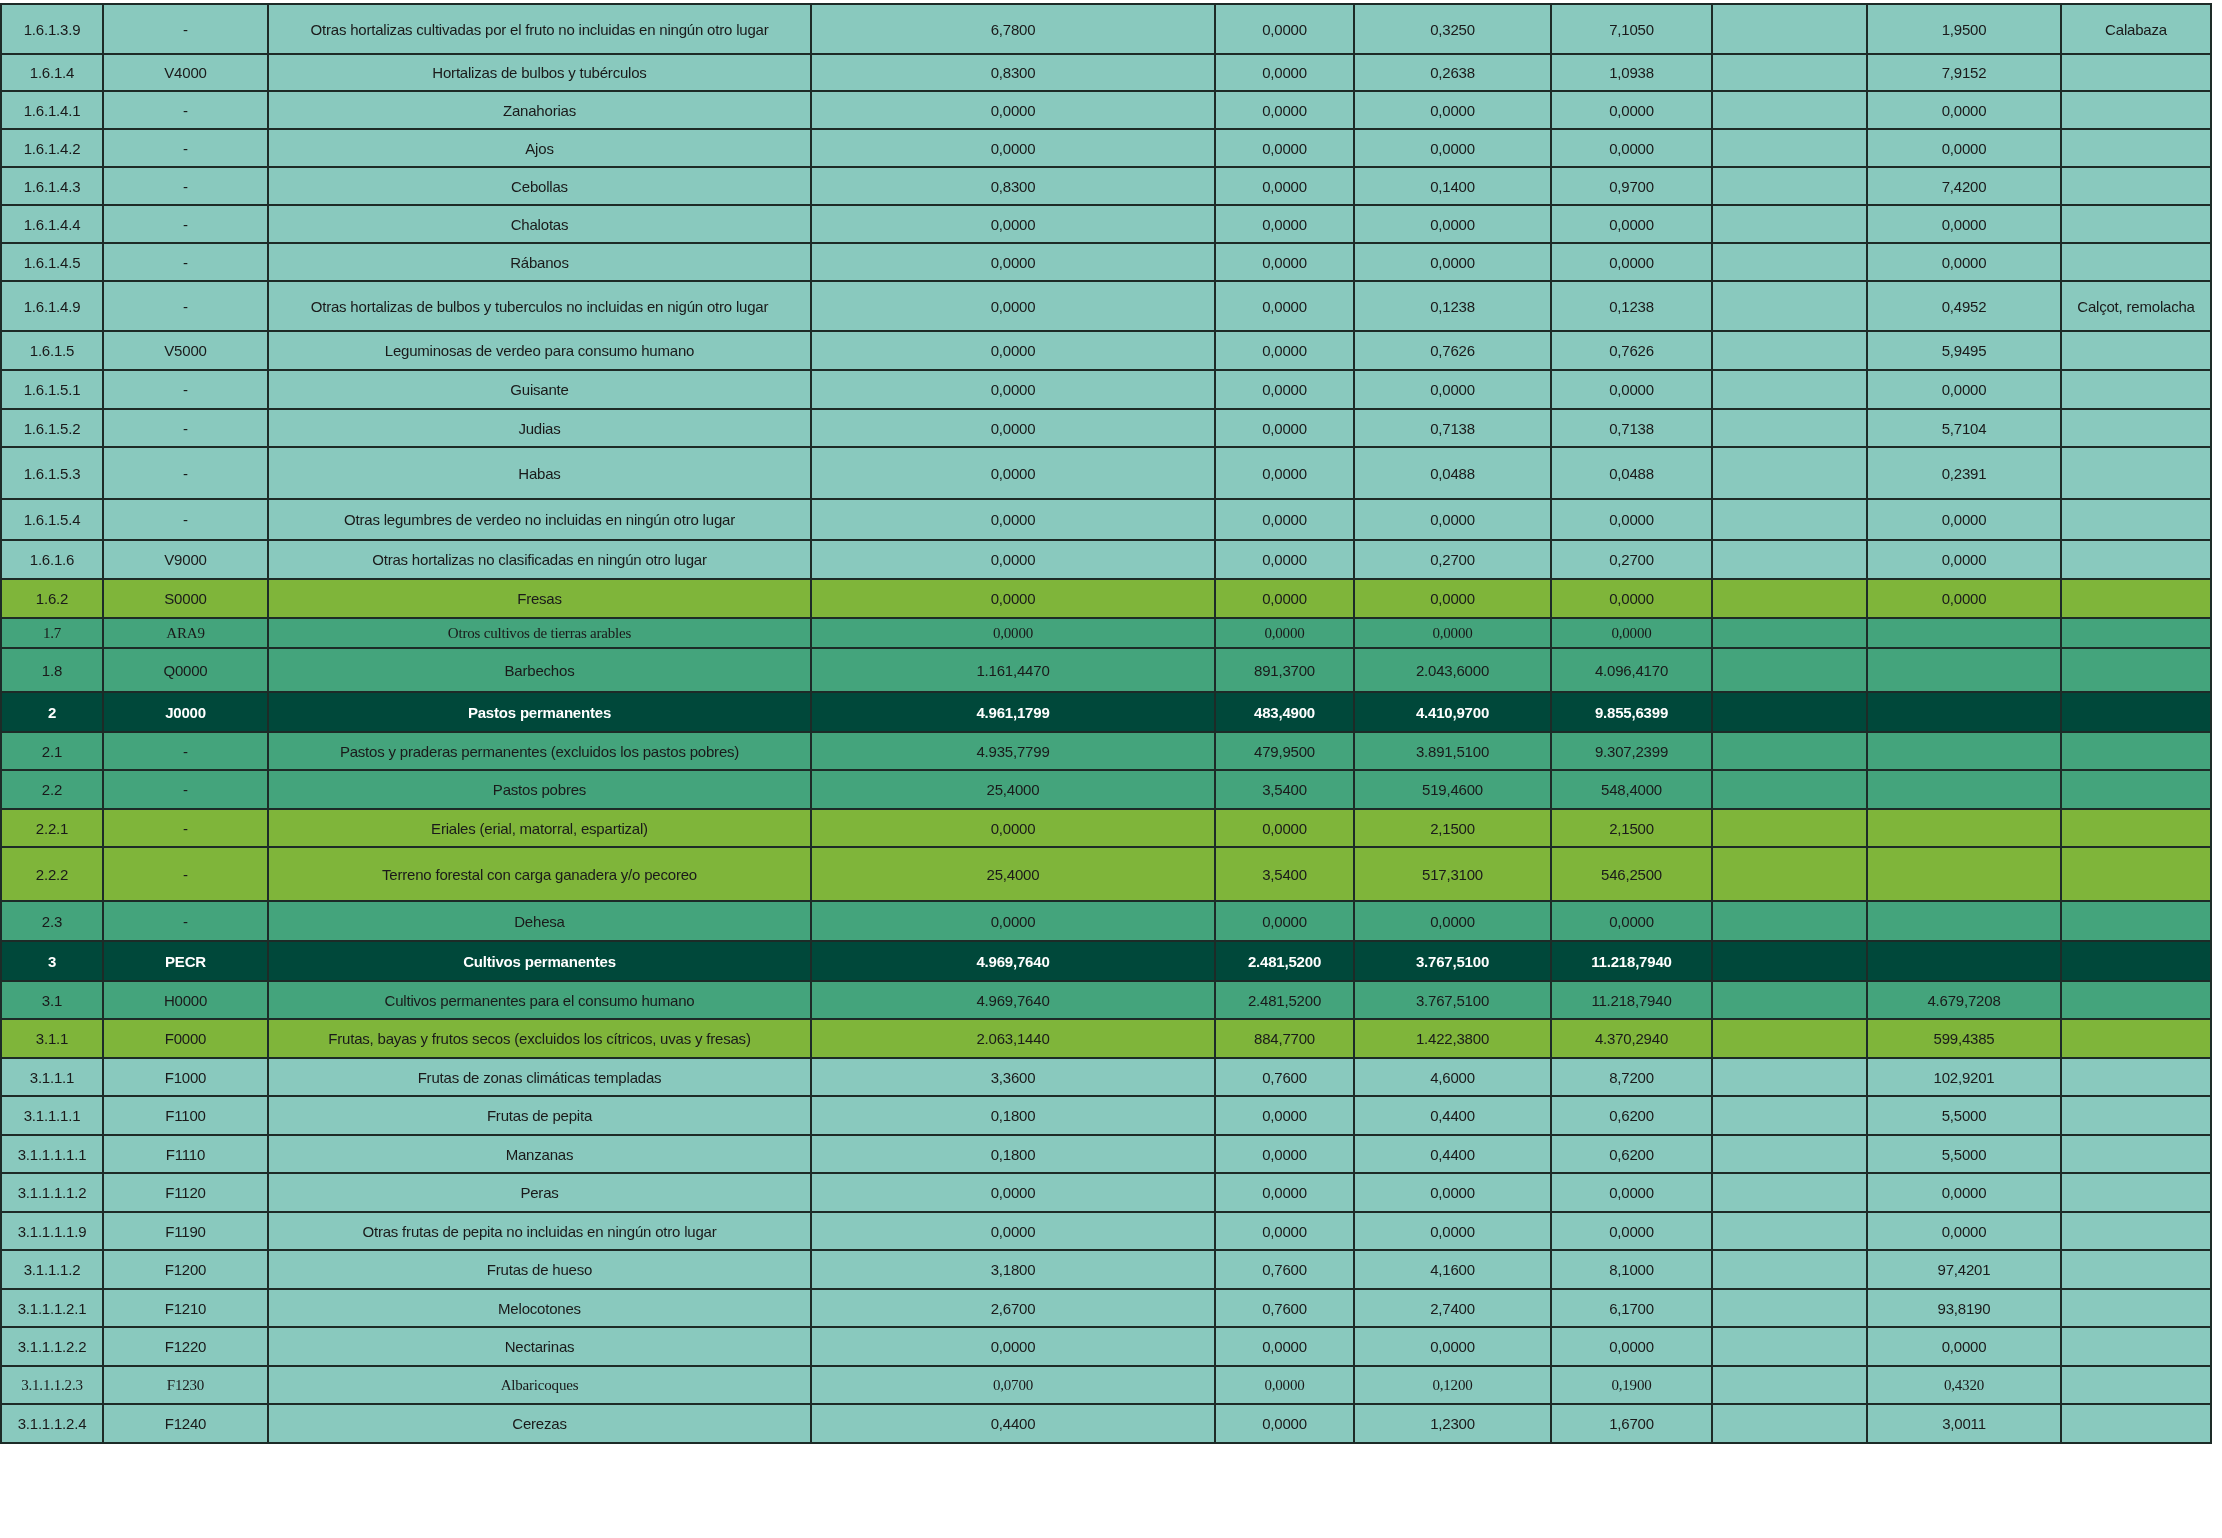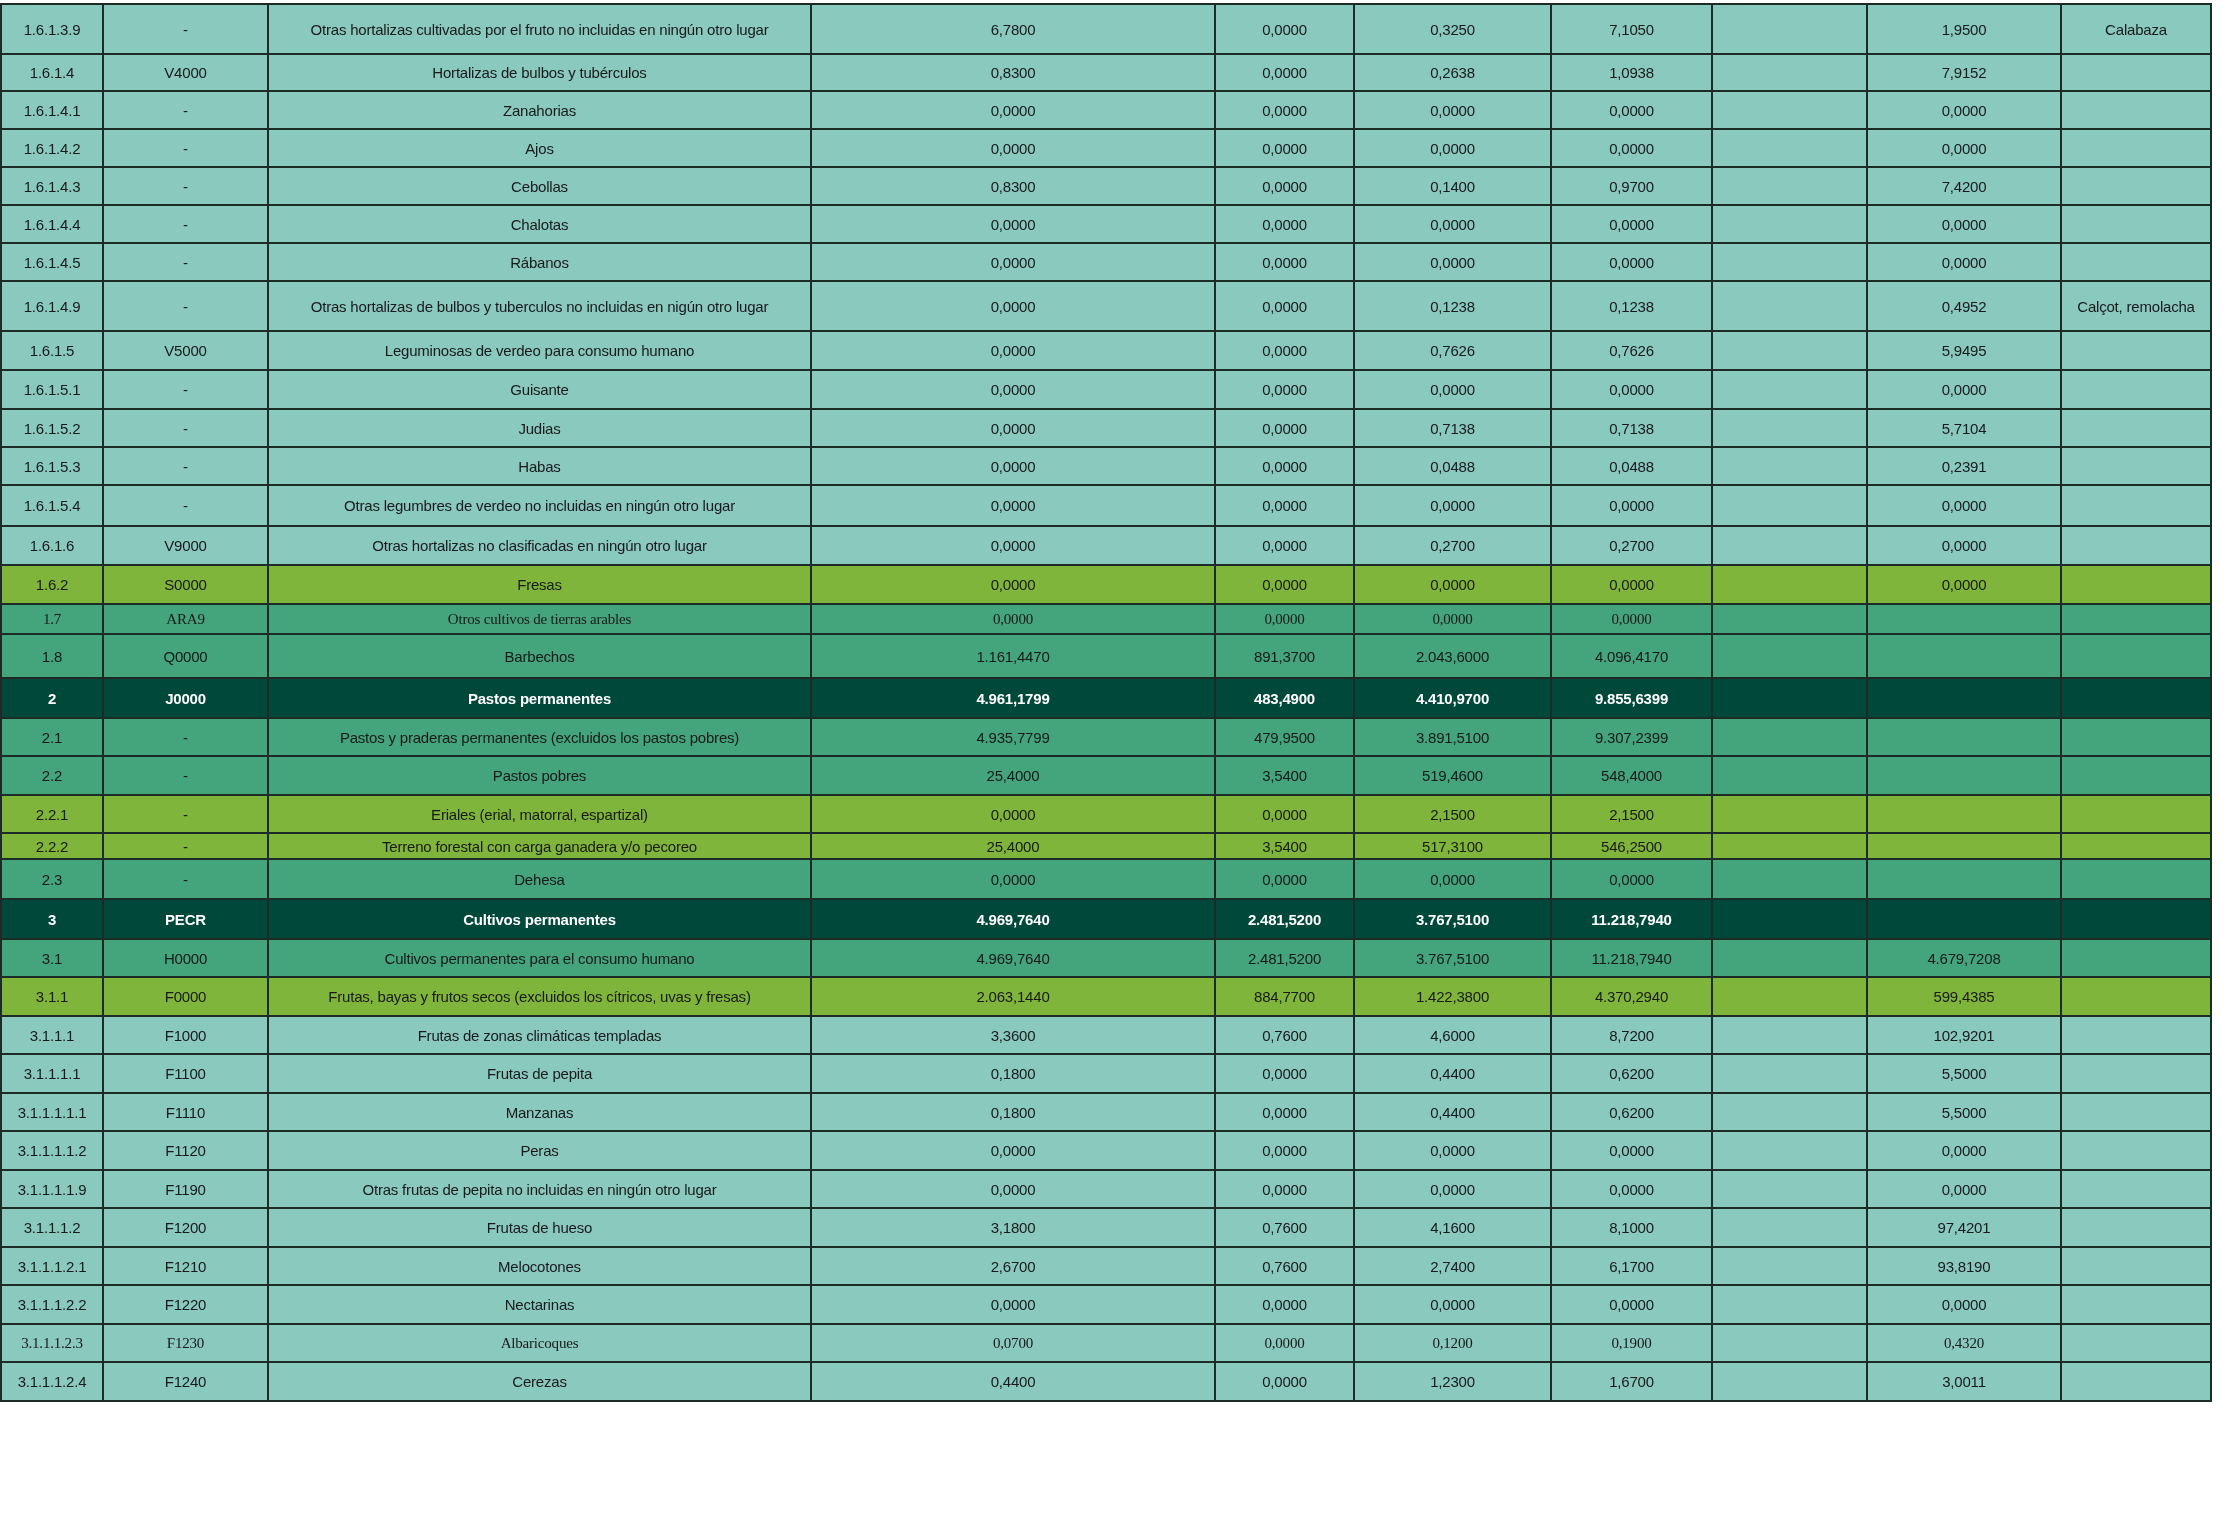--- a/index.html
+++ b/index.html
@@ -153,21 +153,21 @@
     <td>-</td>
     <td>Judias</td>
     <td>0,0000</td>
     <td>0,0000</td>
     <td>0,7138</td>
     <td>0,7138</td>
     <td></td>
     <td>5,7104</td>
     <td></td>
   </tr>
-      <tr class="light" style="height: 38px; border-radius: 8px;">
+      <tr class="light" style="height: 52px; border-radius: 8px;">
     <td>1.6.1.5.3</td>
     <td>-</td>
     <td>Habas</td>
     <td>0,0000</td>
     <td>0,0000</td>
     <td>0,0488</td>
     <td>0,0488</td>
     <td></td>
     <td>0,2391</td>
     <td></td>
@@ -273,21 +273,21 @@
     <td>-</td>
     <td>Eriales (erial, matorral, espartizal)</td>
     <td>0,0000</td>
     <td>0,0000</td>
     <td>2,1500</td>
     <td>2,1500</td>
     <td></td>
     <td></td>
     <td></td>
   </tr>
-      <tr class="lime" style="height: 26px;">
+      <tr class="lime" style="height: 54px;">
     <td>2.2.2</td>
     <td>-</td>
     <td>Terreno forestal con carga ganadera y/o pecoreo</td>
     <td>25,4000</td>
     <td>3,5400</td>
     <td>517,3100</td>
     <td>546,2500</td>
     <td></td>
     <td></td>
     <td></td>

